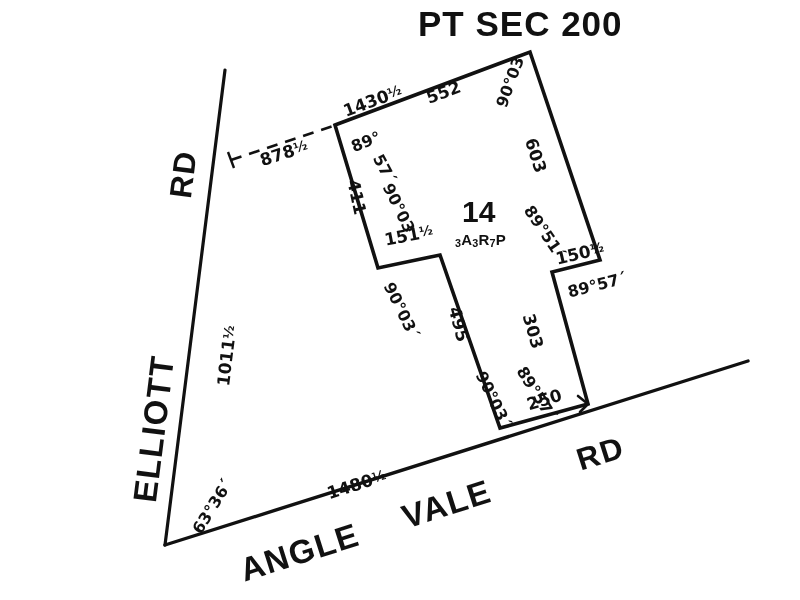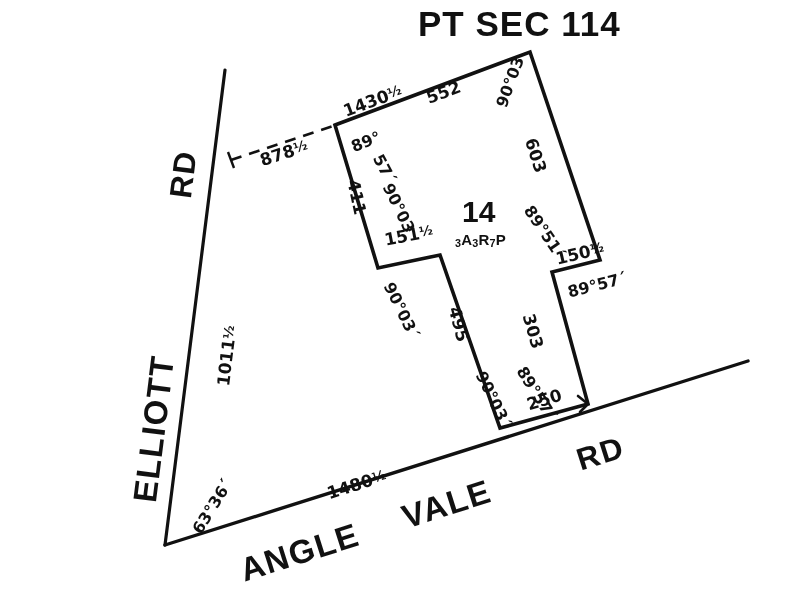--- a/index.html
+++ b/index.html
@@ -72,21 +72,21 @@
 
     <line x1="231" y1="160" x2="336" y2="125" stroke="#111111" stroke-width="2.6" stroke-dasharray="11 8" stroke-linecap="butt"></line>
 
     <polygon points="335,125 530,52 600,260 552,272 588,404 500,428 440,255 378,268" fill="none" stroke="#111111" stroke-width="3.6" stroke-linejoin="miter" stroke-linecap="square"></polygon>
 
     <line x1="228" y1="152" x2="234" y2="168" stroke="#111111" stroke-width="2.4"></line>
 
     <path d="M 588 404 L 578 396 M 588 404 L 580 412" stroke="#111111" stroke-width="2.6" fill="none" stroke-linecap="round"></path>
   </svg>
 
-  <div class="label title" style="left:418px; top:6px;">PT SEC 114</div>
+  <div class="label title" style="left:418px; top:6px;">PT SEC 200</div>
 
   <div class="label parcel-no" style="left:462px; top:197px;">14</div>
 
   <div class="label parcel-area" style="left:455px; top:232px;"><span class="sub">3</span><span>A</span><span class="sub">3</span><span>R</span><span class="sub">7</span><span>P</span></div>
 
   <div class="label road-name" style="left:128px; top:500px; transform:rotate(-82.8deg);">ELLIOTT</div>
 
   <div class="label road-abbr" style="left:165px; top:196px; transform:rotate(-82.8deg);">RD</div>
 
   <div class="label road-name" style="left:236px; top:555px; transform:rotate(-17.6deg);">ANGLE</div>

